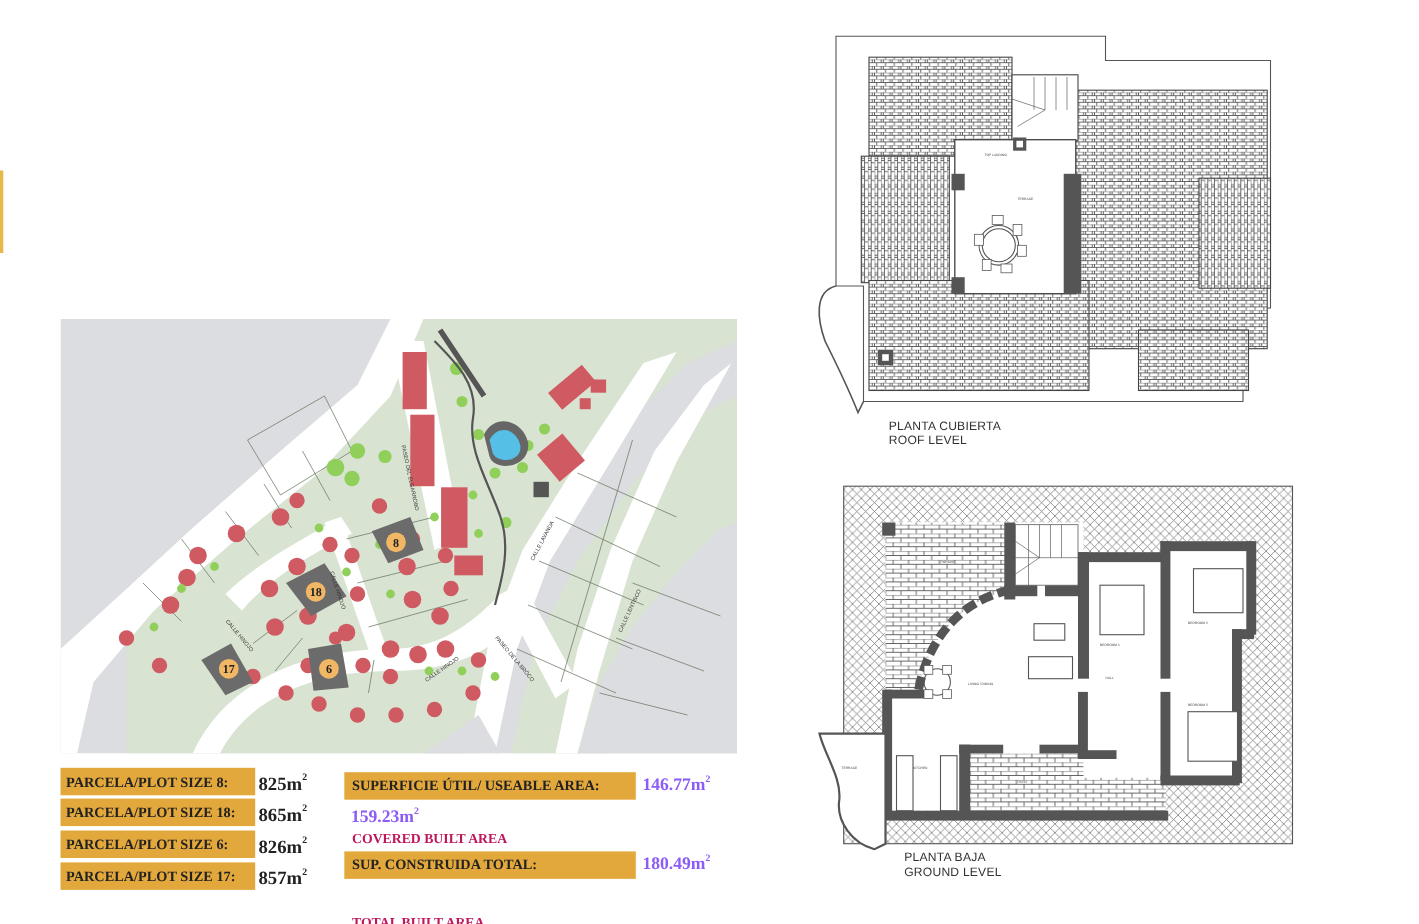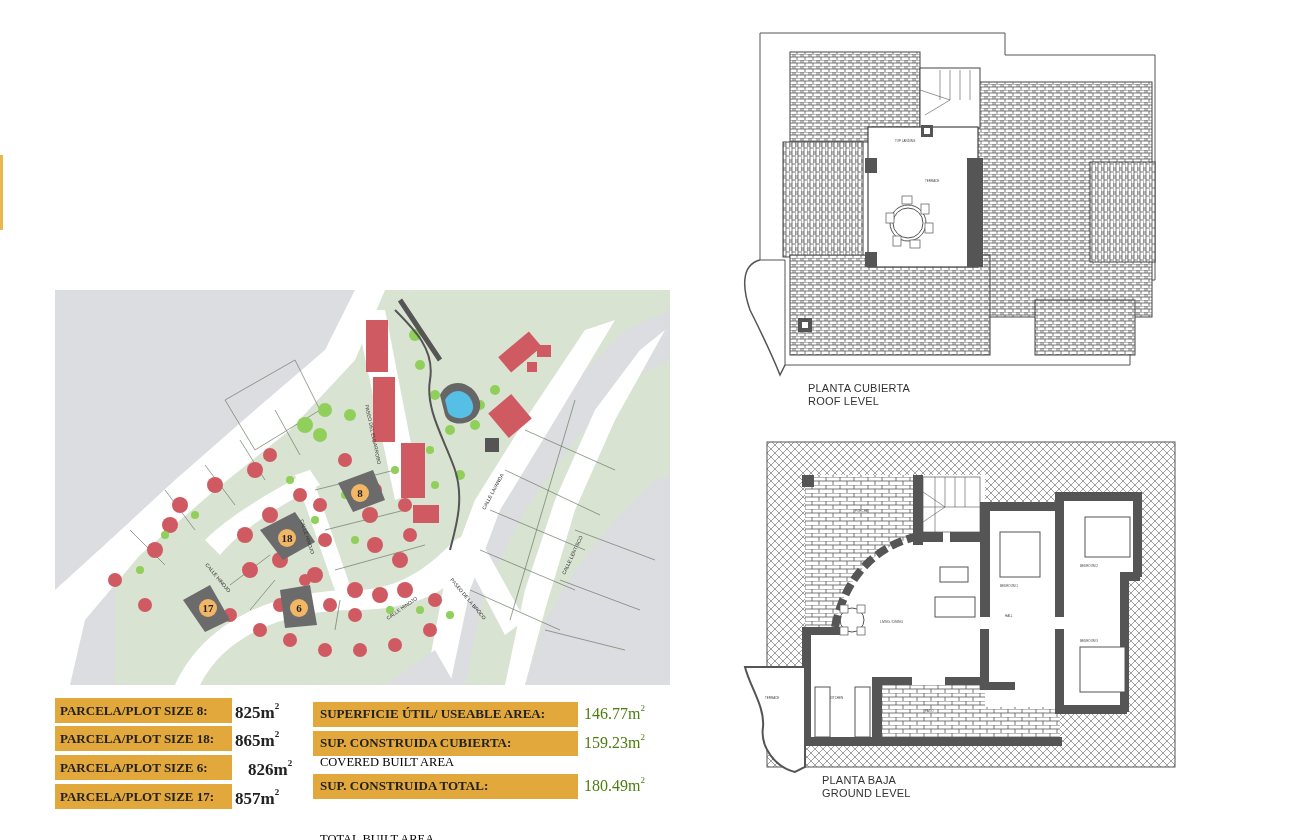--- a/index.html
+++ b/index.html
@@ -11,22 +11,22 @@
     .roof-plan{left:735px;top:30px;width:300px;height:380px;}
     .ground-plan{left:735px;top:437px;width:445px;height:370px;}
     .plan-caption{position:absolute;font-family:"Liberation Sans",sans-serif;font-size:11px;color:#333;letter-spacing:0.2px;line-height:13px;}
     .roof-caption{left:808px;top:382px;}
     .ground-caption{left:822px;top:774px;}
     .plot-row{position:absolute;left:55px;height:25px;display:flex;align-items:flex-end;}
     .plot-label{background:#e3a83c;height:25px;width:177px;box-sizing:border-box;padding-left:5px;display:flex;align-items:center;font-weight:bold;font-size:13px;color:#222;white-space:nowrap;}
     .plot-value{margin-left:3px;font-weight:bold;font-size:17px;color:#222;white-space:nowrap;}
     .area-row{position:absolute;left:313px;height:30px;display:flex;align-items:center;}
     .area-label{background:#e3a83c;height:25px;width:265px;box-sizing:border-box;padding-left:7px;display:flex;align-items:center;font-weight:bold;font-size:13px;color:#222;white-space:nowrap;}
-    .area-value{margin-left:6px;font-weight:normal;font-size:16px;color:#4d7c0f;white-space:nowrap;}
-    .area-sub{position:absolute;left:320px;font-weight:normal;font-size:12.5px;color:#000000;white-space:nowrap;}
+    .area-value{margin-left:6px;font-weight:bold;font-size:16px;color:#8b5cf6;white-space:nowrap;}
+    .area-sub{position:absolute;left:320px;font-weight:bold;font-size:12.5px;color:#be185d;white-space:nowrap;}
     sup{font-size:9px;vertical-align:top;position:relative;top:-2px;}
     .map-street{font-family:"Liberation Sans",sans-serif;font-size:5px;fill:#333;}
     .room-txt{font-family:"Liberation Sans",sans-serif;font-size:3px;fill:#444;}
   </style>
 </head>
 <body>
 
 <div class="accent-bar"></div>
 
 <div class="site-map">
@@ -339,35 +339,34 @@
 </div>
 
 <div class="plot-row" style="top:698px;">
   <div class="plot-label">PARCELA/PLOT SIZE 8:</div>
   <div class="plot-value"><span>825m</span><sup>2</sup></div>
 </div>
 <div class="plot-row" style="top:726px;">
   <div class="plot-label">PARCELA/PLOT SIZE 18:</div>
   <div class="plot-value"><span>865m</span><sup>2</sup></div>
 </div>
-<div class="plot-row" style="top:755px;gap:13px;">
+<div class="plot-row" style="top:755px;">
   <div class="plot-label">PARCELA/PLOT SIZE 6:</div>
   <div class="plot-value"><span>826m</span><sup>2</sup></div>
 </div>
 <div class="plot-row" style="top:784px;">
   <div class="plot-label">PARCELA/PLOT SIZE 17:</div>
   <div class="plot-value"><span>857m</span><sup>2</sup></div>
 </div>
 
 <div class="area-row" style="top:699px;">
   <div class="area-label">SUPERFICIE ÚTIL/ USEABLE AREA:</div>
   <div class="area-value"><span>146.77m</span><sup>2</sup></div>
 </div>
 <div class="area-row" style="top:728px;">
-  <div class="area-label">SUP. CONSTRUIDA CUBIERTA:</div>
   <div class="area-value"><span>159.23m</span><sup>2</sup></div>
 </div>
 <div class="area-sub" style="top:755px;">COVERED BUILT AREA</div>
 <div class="area-row" style="top:771px;">
   <div class="area-label">SUP. CONSTRUIDA TOTAL:</div>
   <div class="area-value"><span>180.49m</span><sup>2</sup></div>
 </div>
 <div class="area-sub" style="top:796px;margin-top:36px;">TOTAL BUILT AREA</div>
 
 </body></html>

